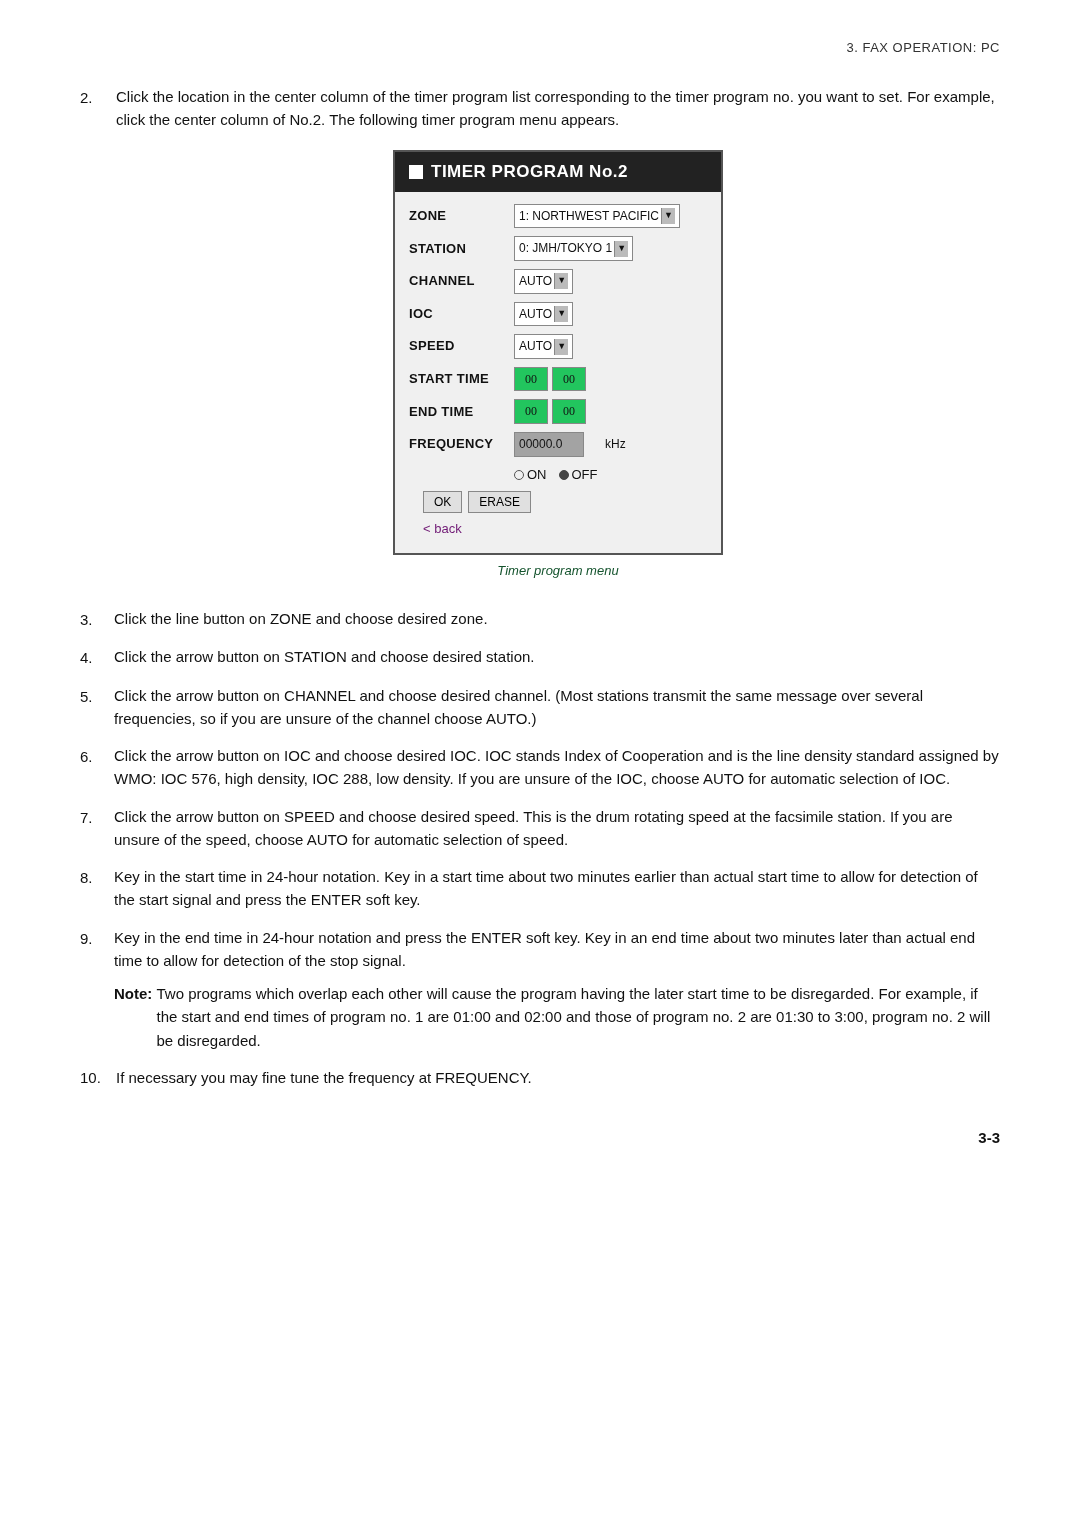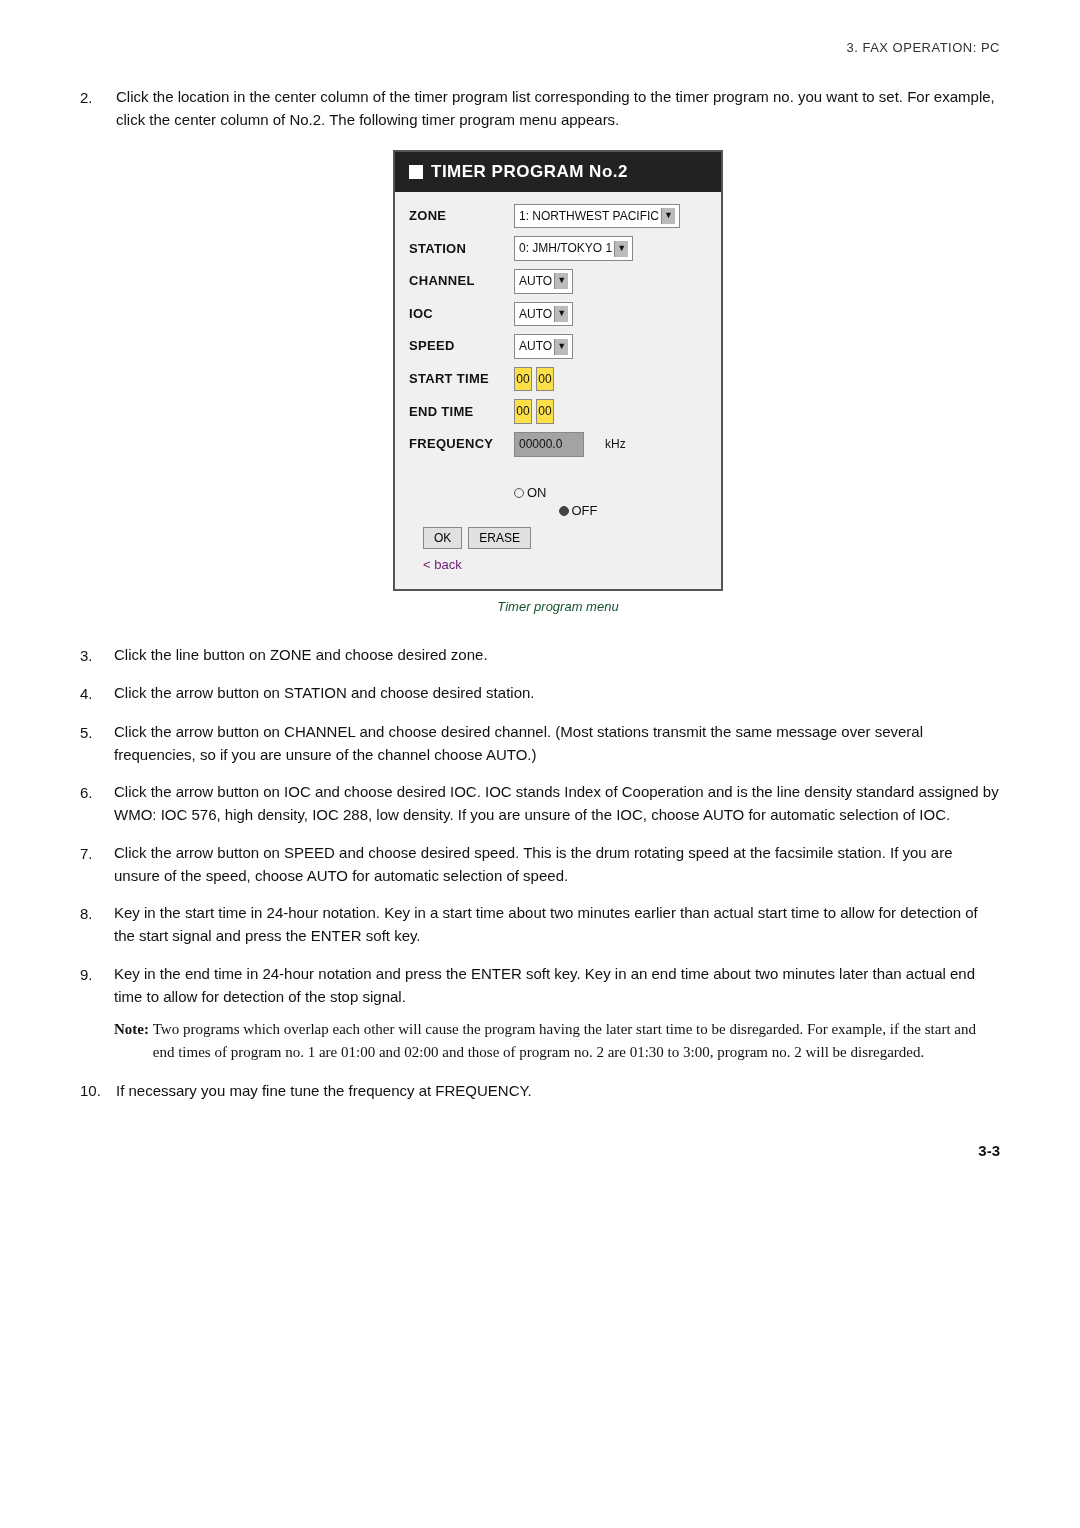--- a/index.html
+++ b/index.html
@@ -105,29 +105,30 @@
       height: 16px;
       background: #bbb;
       border-left: 1px solid #888;
       display: flex;
       align-items: center;
       justify-content: center;
       font-size: 9px;
     }
     .input-small {
       border: 1px solid #888;
-      background: #fde047;
-      font-size: 12px;
-      width: 18px;
+      background: #22c55e;
+      font-size: 12px;
+      width: 34px;
       text-align: center;
       padding: 2px;
       min-height: 20px;
       display: flex;
       align-items: center;
       justify-content: center;
+      font-family: Liberation Serif, serif;
     }
     .freq-input {
       border: 1px solid #888;
       background: #a3a3a3;
       font-size: 12px;
       width: 70px;
       padding: 2px 4px;
       min-height: 20px;
       display: flex;
       align-items: center;
@@ -182,21 +183,20 @@
       font-size: 13px;
       font-style: italic;
       text-align: center;
       margin-top: 6px;
       color: #14532d;
     }
     .note-block {
       display: flex;
       gap: 0px;
       margin-top: 4px;
-      font-family: Liberation Serif, serif;
     }
     .note-label {
       font-weight: bold;
       font-size: 15px;
       flex-shrink: 0;
     }
     .page-num {
       text-align: right;
       font-size: 15px;
       margin-top: 40px;
@@ -316,21 +316,21 @@
                 <div class="freq-input">00000.0</div>
                 <span class="kHz-label">kHz</span>
               </div>
             </div>
 
             <div class="radio-row">
               <span class="radio-label">
                 <span class="radio-circle"></span>
                 <span>ON</span>
               </span>
-              <span class="radio-label" style="margin-left:6px;margin-top:36px;">
+              <span class="radio-label" style="margin-left:6px;">
                 <span class="radio-circle filled"></span>
                 <span>OFF</span>
               </span>
             </div>
 
             <div class="btn-row">
               <button class="btn">OK</button>
               <button class="btn">ERASE</button>
             </div>
 

